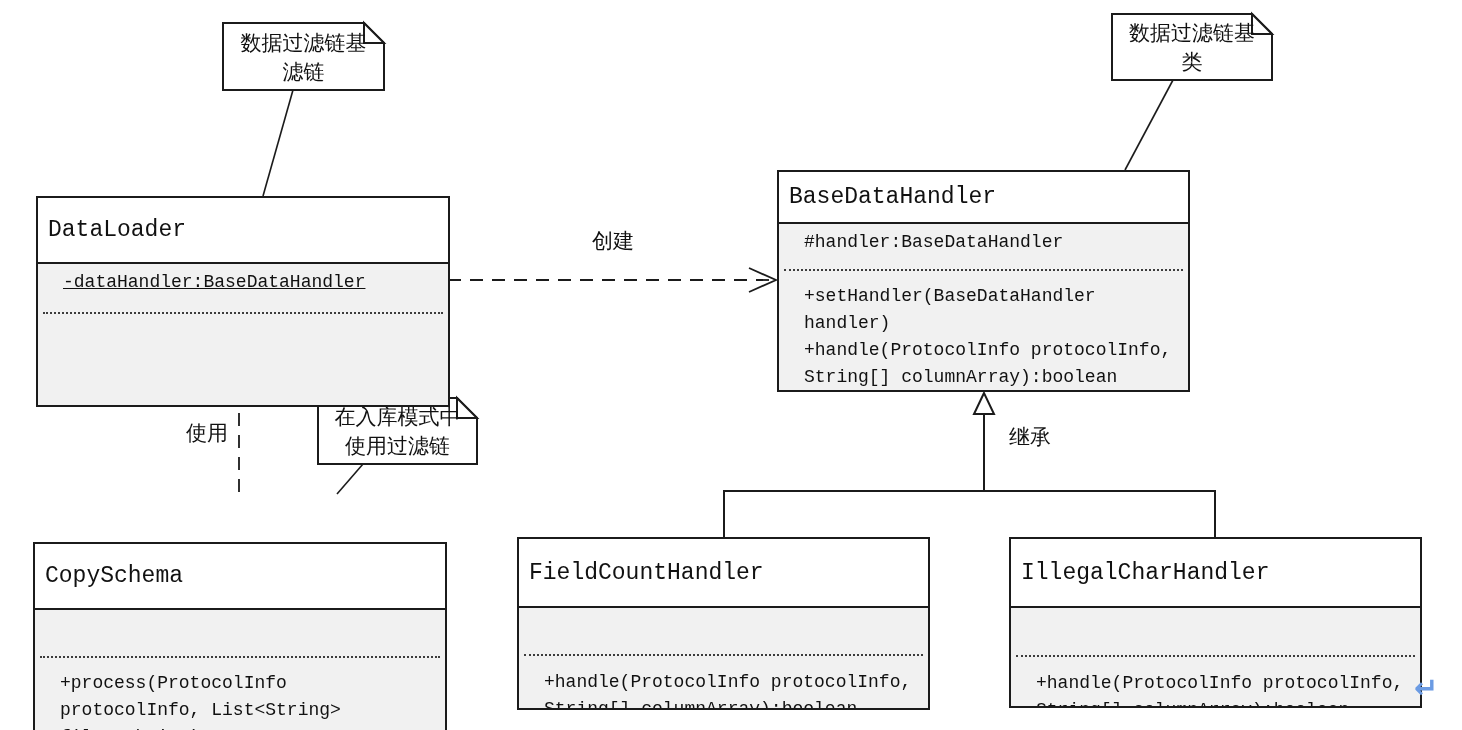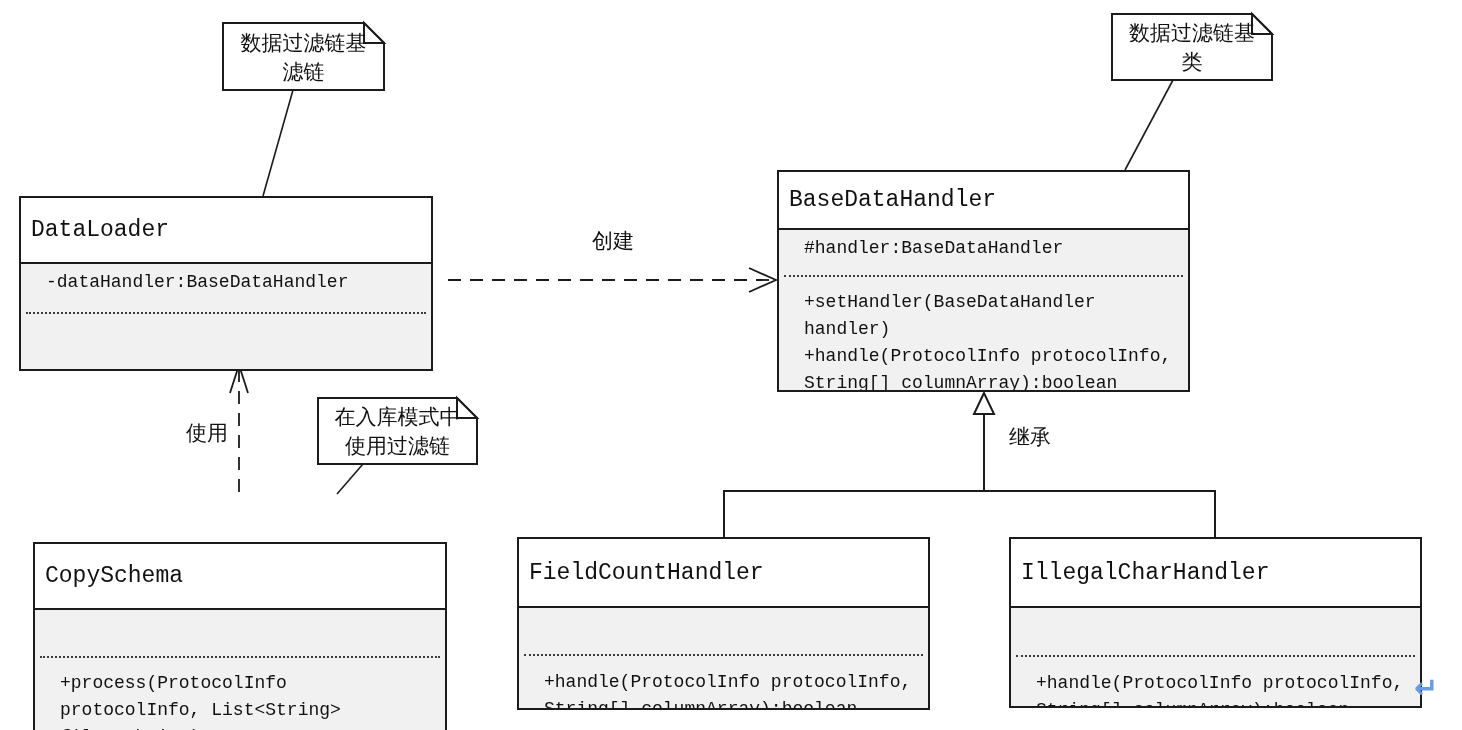--- a/index.html
+++ b/index.html
@@ -143,30 +143,30 @@
     </g>
   </svg>
 
   <div class="note-text" style="left:223px; top:23px; width:161px; height:67px;">数据过滤链基
 滤链</div>
   <div class="note-text" style="left:1112px; top:14px; width:160px; height:66px;">数据过滤链基
 类</div>
   <div class="note-text" style="left:318px; top:398px; width:159px; height:66px;font-family:Liberation Serif, serif;">在入库模式中
 使用过滤链</div>
 
-  <div class="uml-class" style="left:19px; top:196px; width:414px; height:175px;">
+  <div class="uml-class" style="left:36px; top:196px; width:414px; height:211px;">
     <div class="uml-title" style="height:66px;">DataLoader</div>
     <div class="uml-body">
-      <div class="uml-attrs" style="height:38px;">-dataHandler:BaseDataHandler</div>
+      <div class="uml-attrs" style="height:38px;text-decoration:underline;">-dataHandler:BaseDataHandler</div>
       <div class="uml-sep"></div>
     </div>
   </div>
 
   <div class="uml-class" style="left:777px; top:170px; width:413px; height:222px;">
-    <div class="uml-title" style="height:58px;">BaseDataHandler</div>
+    <div class="uml-title" style="height:52px;">BaseDataHandler</div>
     <div class="uml-body">
       <div class="uml-attrs" style="height:35px;">#handler:BaseDataHandler</div>
       <div class="uml-sep"></div>
       <div class="uml-methods">+setHandler(BaseDataHandler handler)
 +handle(ProtocolInfo protocolInfo, String[] columnArray):boolean</div>
     </div>
   </div>
 
   <div class="uml-class" style="left:33px; top:494px; width:414px; height:196px;margin-top:48px;">
     <div class="uml-title" style="height:66px;">CopySchema</div>

